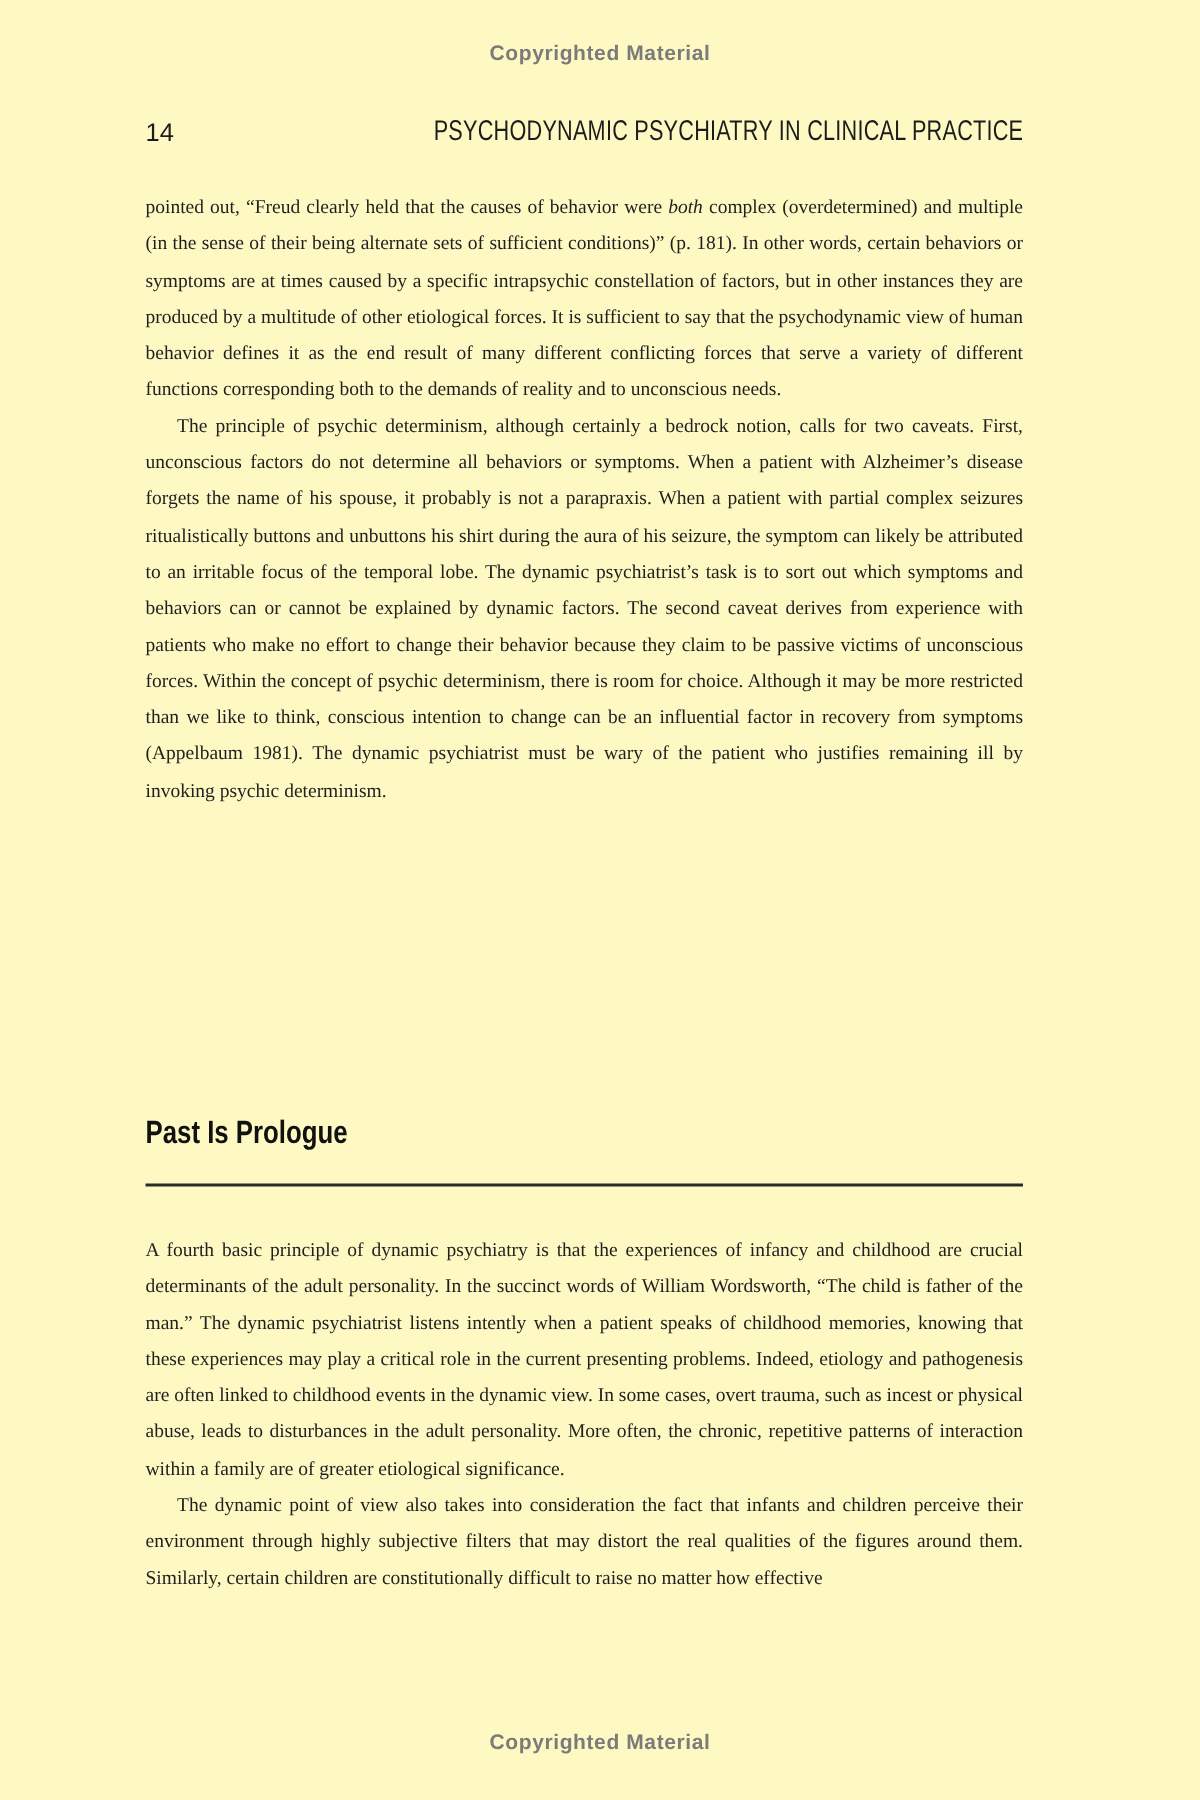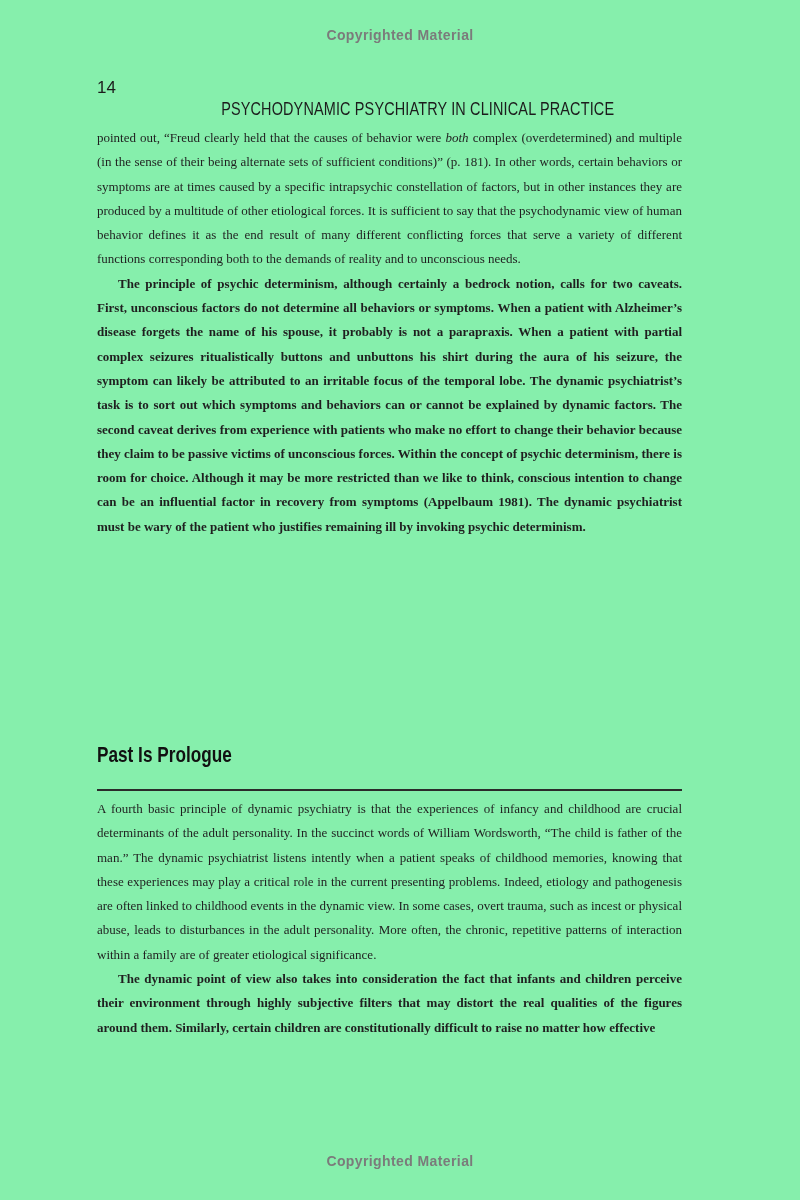--- a/index.html
+++ b/index.html
@@ -4,21 +4,21 @@
 <style>
   html, body {
     margin: 0;
     padding: 0;
     background: #ffffff;
   }
   .page {
     position: relative;
     width: 800px;
     height: 1200px;
-    background: #86efac;
+    background: #fef9c3;
     overflow: hidden;
     font-family: "Liberation Serif", serif;
   }
   .notice {
     position: absolute;
     left: 0;
     width: 800px;
     text-align: center;
     font-family: "Liberation Sans", sans-serif;
     font-weight: 700;
@@ -30,22 +30,21 @@
   .notice.bottom { top: 1153px; }
 
   .header {
     position: absolute;
     left: 97px;
     width: 585px;
     top: 78px;
     height: 21px;
     display: flex;
     justify-content: space-between;
-    align-items: flex-start;
-    flex-direction: column;
+    align-items: flex-end;
   }
   .pagenum {
     font-family: "Liberation Sans", sans-serif;
     font-size: 17px;
     font-weight: 400;
     color: #1c1c1c;
   }
   .runhead {
     font-family: "Liberation Sans", sans-serif;
     font-size: 19px;
@@ -61,23 +60,23 @@
   .textblock {
     position: absolute;
     left: 97px;
     width: 585px;
     font-size: 13px;
     line-height: 24.3px;
     color: #1f1f1f;
     text-align: justify;
   }
   .textblock p { margin: 0; }
-  .textblock p.indent { text-indent: 21px; font-weight: bold; }
+  .textblock p.indent { text-indent: 21px; }
   .textblock.upper { top: 126px; }
-  .textblock.lower { top: 797px; }
+  .textblock.lower { top: 821px; }
 
   .sectionhead {
     position: absolute;
     left: 97px;
     width: 585px;
     top: 731px;
     margin-top: 12px;
   }
   .sectionhead h2 {
     margin: 0;

